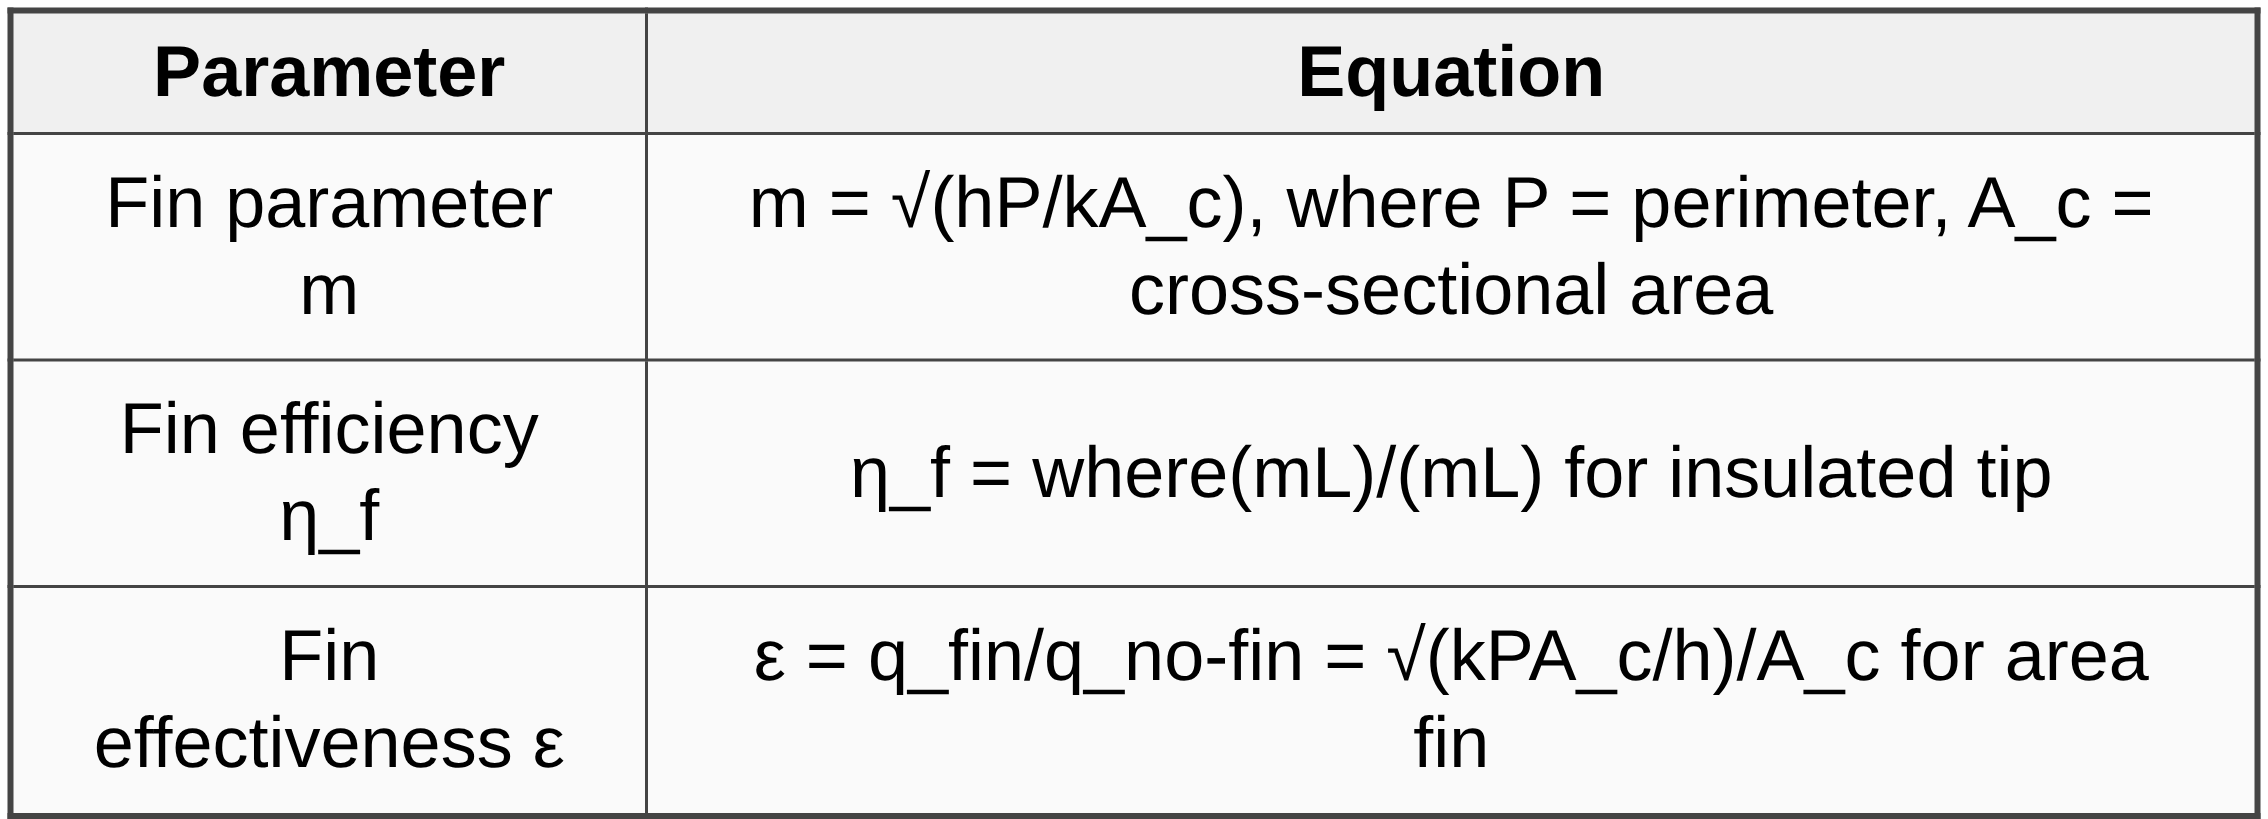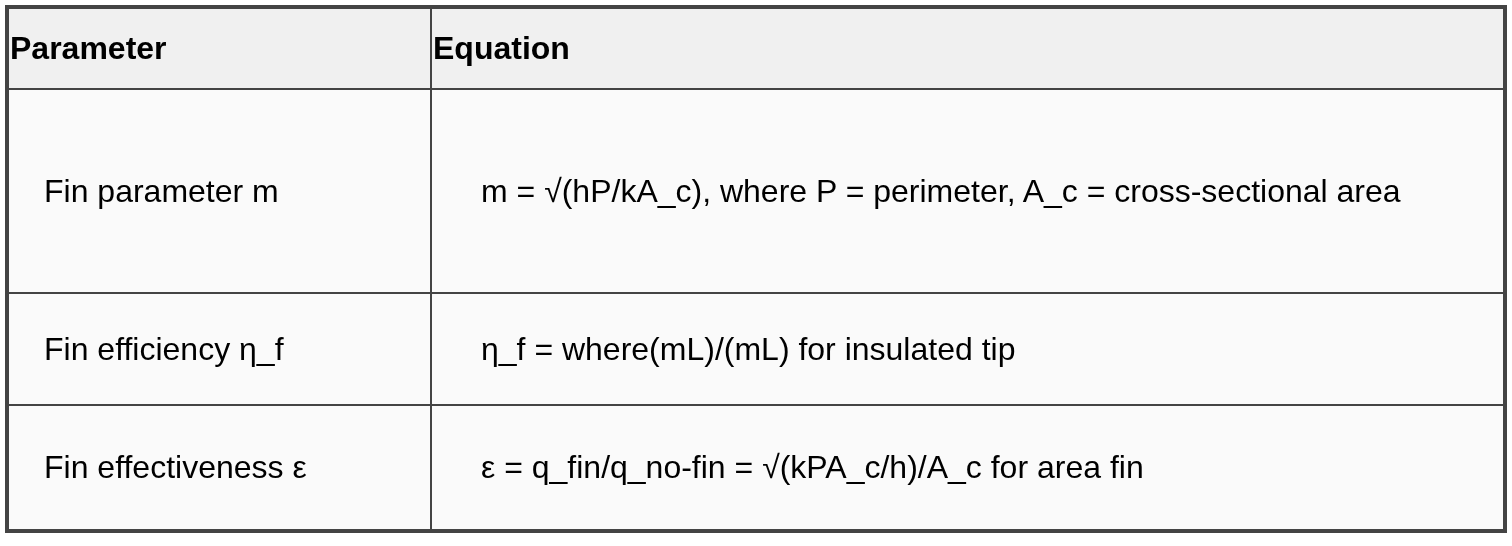--- a/index.html
+++ b/index.html
@@ -23,24 +23,24 @@
     border-collapse: collapse;
     table-layout: fixed;
     width: 1502px;
     height: 528px;
     background: #fafafa;
     border: 4px solid #444444;
   }
   table.fin-table th,
   table.fin-table td {
     border: 2px solid #444444;
-    text-align: left;
+    text-align: center;
     vertical-align: middle;
     box-sizing: border-box;
-    font-size: 32px;
+    font-size: 48px;
     line-height: 1.2;
   }
   col.param-col { width: 424px; }
   table.fin-table th {
     background: #f0f0f0;
     font-weight: bold;
     height: 82px;
   }
   table.fin-table td {
     background: #fafafa;

